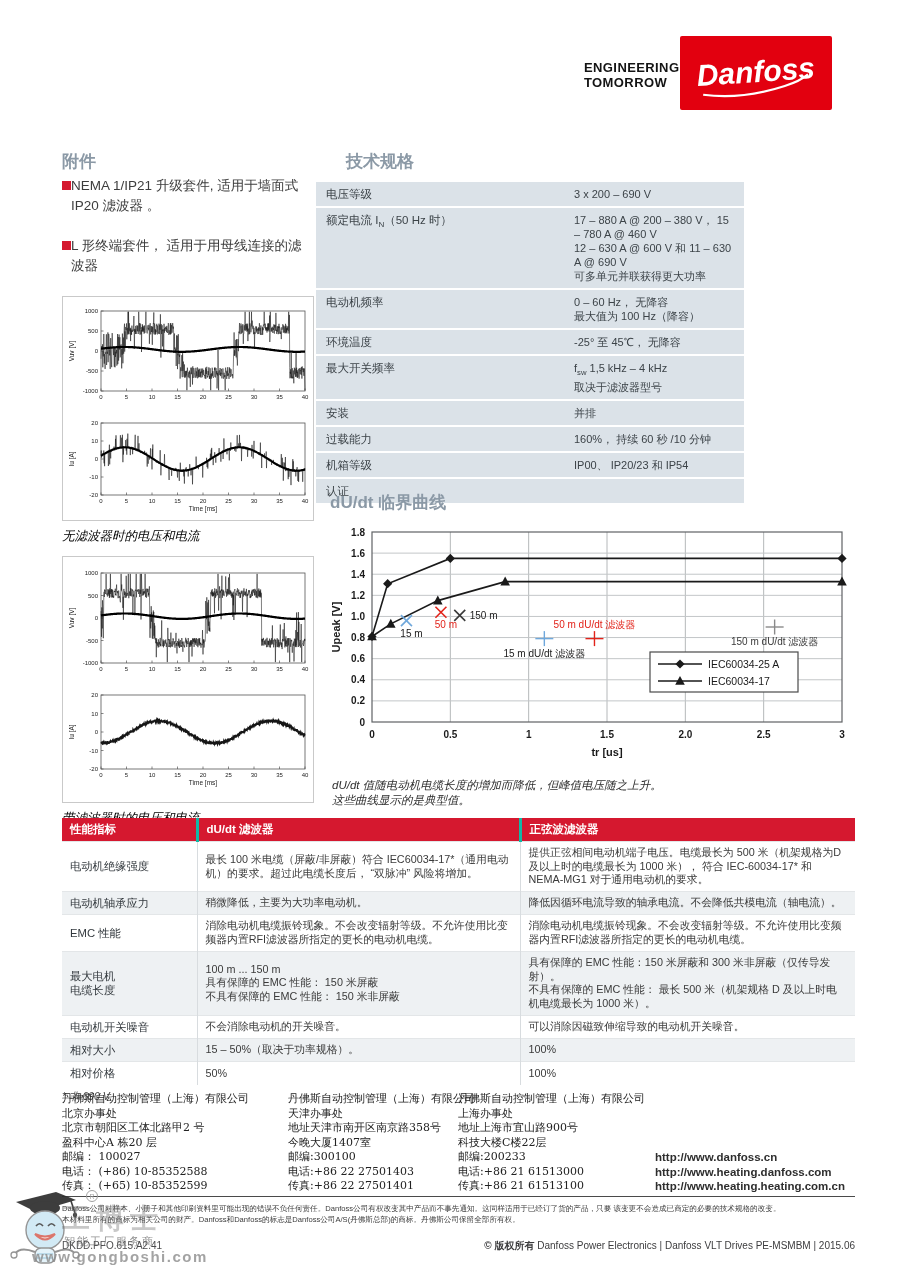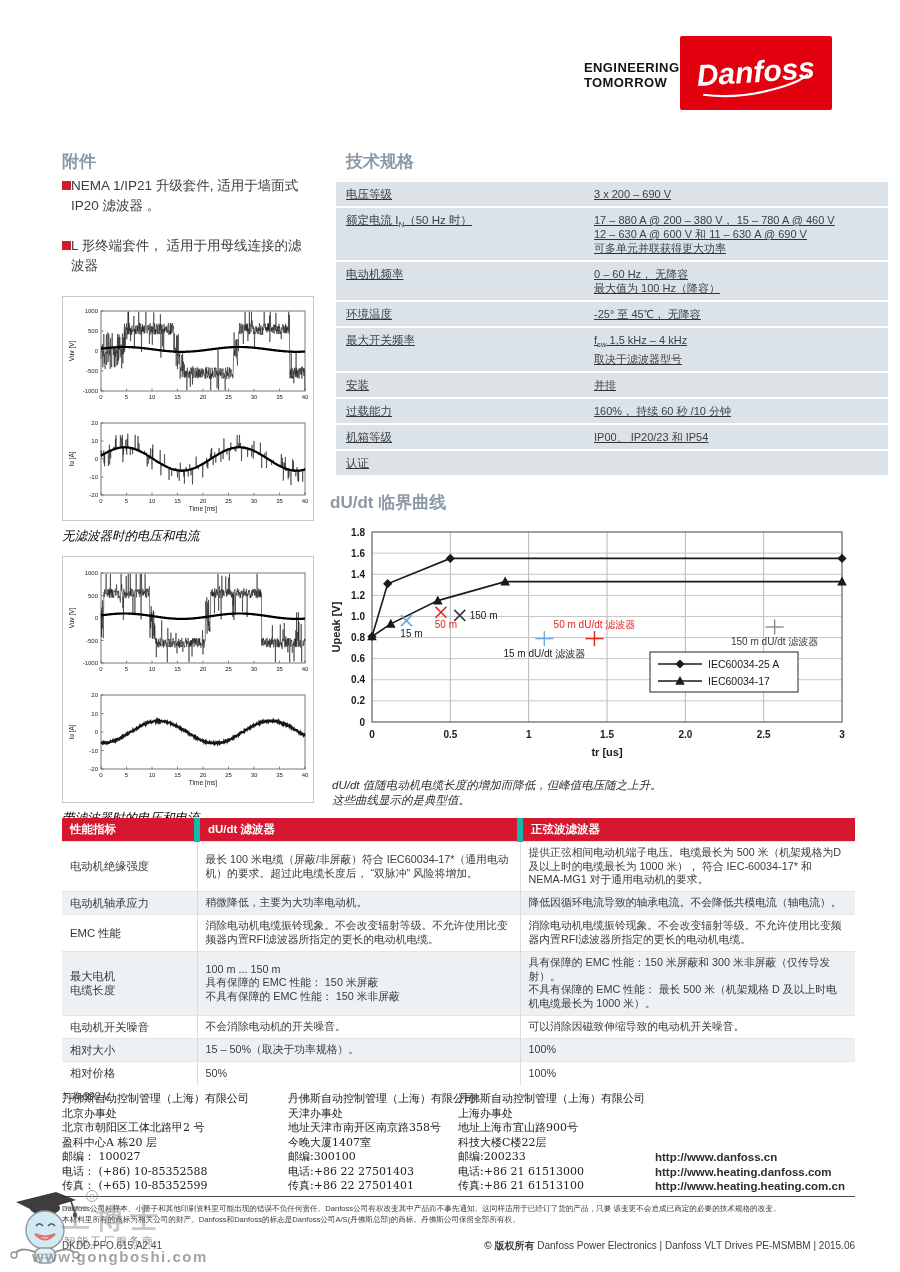--- a/index.html
+++ b/index.html
@@ -14,34 +14,34 @@
   .sec-h{position:absolute;font-size:17px;font-weight:bold;color:#8b99a6;}
   
   .acc-list{position:absolute;left:62px;top:176px;width:252px;}
   .acc-item{display:flex;margin-bottom:19px;font-size:13.5px;line-height:1.5;color:#3d3d3d;}
   .acc-item .sq{flex:0 0 auto;width:9px;height:9px;background:#d5182f;margin-top:5px;}
   
   .fig{position:absolute;left:62px;width:252px;}
   .fig .frame{border:1px solid #c9c9c9;background:#fff;padding:2px;}
   .fig .cap{margin-top:7px;font-style:italic;font-size:12.5px;color:#000000;}
   
-  .spec-table{position:absolute;left:336px;top:182px;width:552px;text-decoration:underline;}
+  .spec-table{position:absolute;left:316px;top:182px;width:428px;}
   .spec-row{display:flex;background:#dbe2e8;margin-bottom:2px;color:#3c4348;}
   .spec-label{flex:0 0 240px;padding:5px 0 5px 10px;font-size:11.5px;line-height:14px;}
   .spec-value{flex:1;padding:5px 8px 5px 8px;font-size:11px;line-height:14px;}
   sub{font-size:70%;}
   
   .chart-cap{position:absolute;left:332px;top:778px;width:520px;font-style:italic;
              font-size:11.5px;line-height:1.3;color:#2e2e2e;white-space:pre-line;}
   
   .cmp-wrap{position:absolute;left:62px;top:818px;width:793px;}
   table.cmp{border-collapse:collapse;table-layout:fixed;width:793px;font-size:10.8px;}
   table.cmp col.c1{width:135px;} table.cmp col.c2{width:323px;} table.cmp col.c3{width:335px;}
   table.cmp th{background:#d5182f;color:#fff;text-align:left;font-size:11.5px;font-weight:bold;
-               padding:4px 8px;border-left:6px solid #14b8a6;}
+               padding:4px 8px;border-left:3px solid #14b8a6;}
   table.cmp th:first-child{border-left:none;}
   table.cmp td{vertical-align:middle;padding:4px 8px;line-height:1.27;color:#3a3a3a;
                border-left:1px solid #d8dcdf;border-top:1px solid #e3e6e8;}
   table.cmp td:first-child{border-left:none;font-size:11.3px;color:#33393e;}
   table.cmp tr.alt td{background:#eef1f3;}
   .cmp-footnote{margin-top:5px;font-style:italic;font-size:10.5px;color:#444;}
   
   .office{position:absolute;top:1092px;font-family:"DejaVu Serif",serif;font-size:11px;line-height:14.5px;color:#222;}
   .urls{position:absolute;left:655px;top:1150px;font-size:11.5px;font-weight:700;line-height:14.5px;color:#2e2e2e;}
   .urls a{color:#2e2e2e;text-decoration:none;display:block;}

